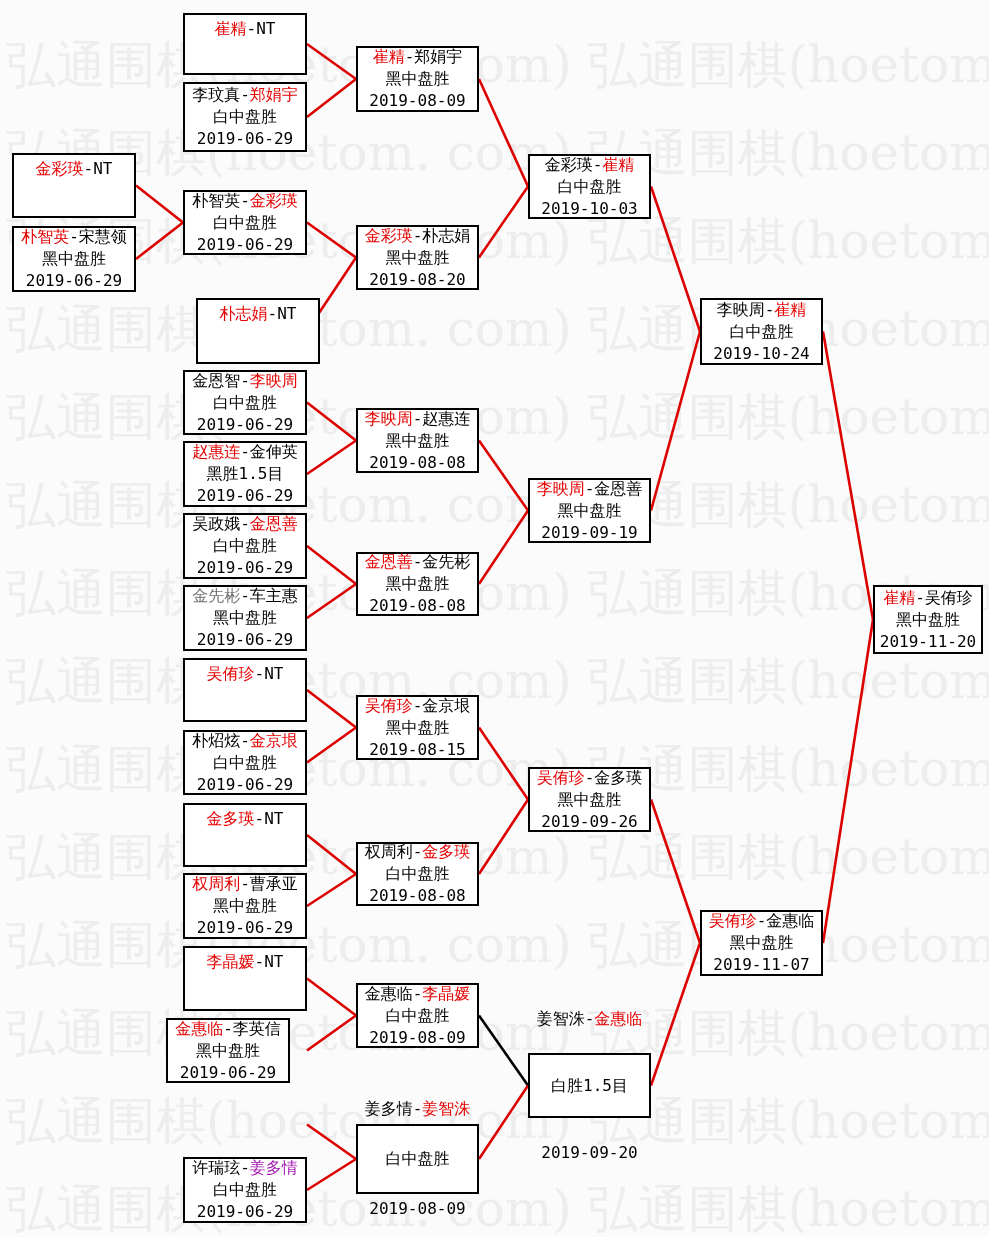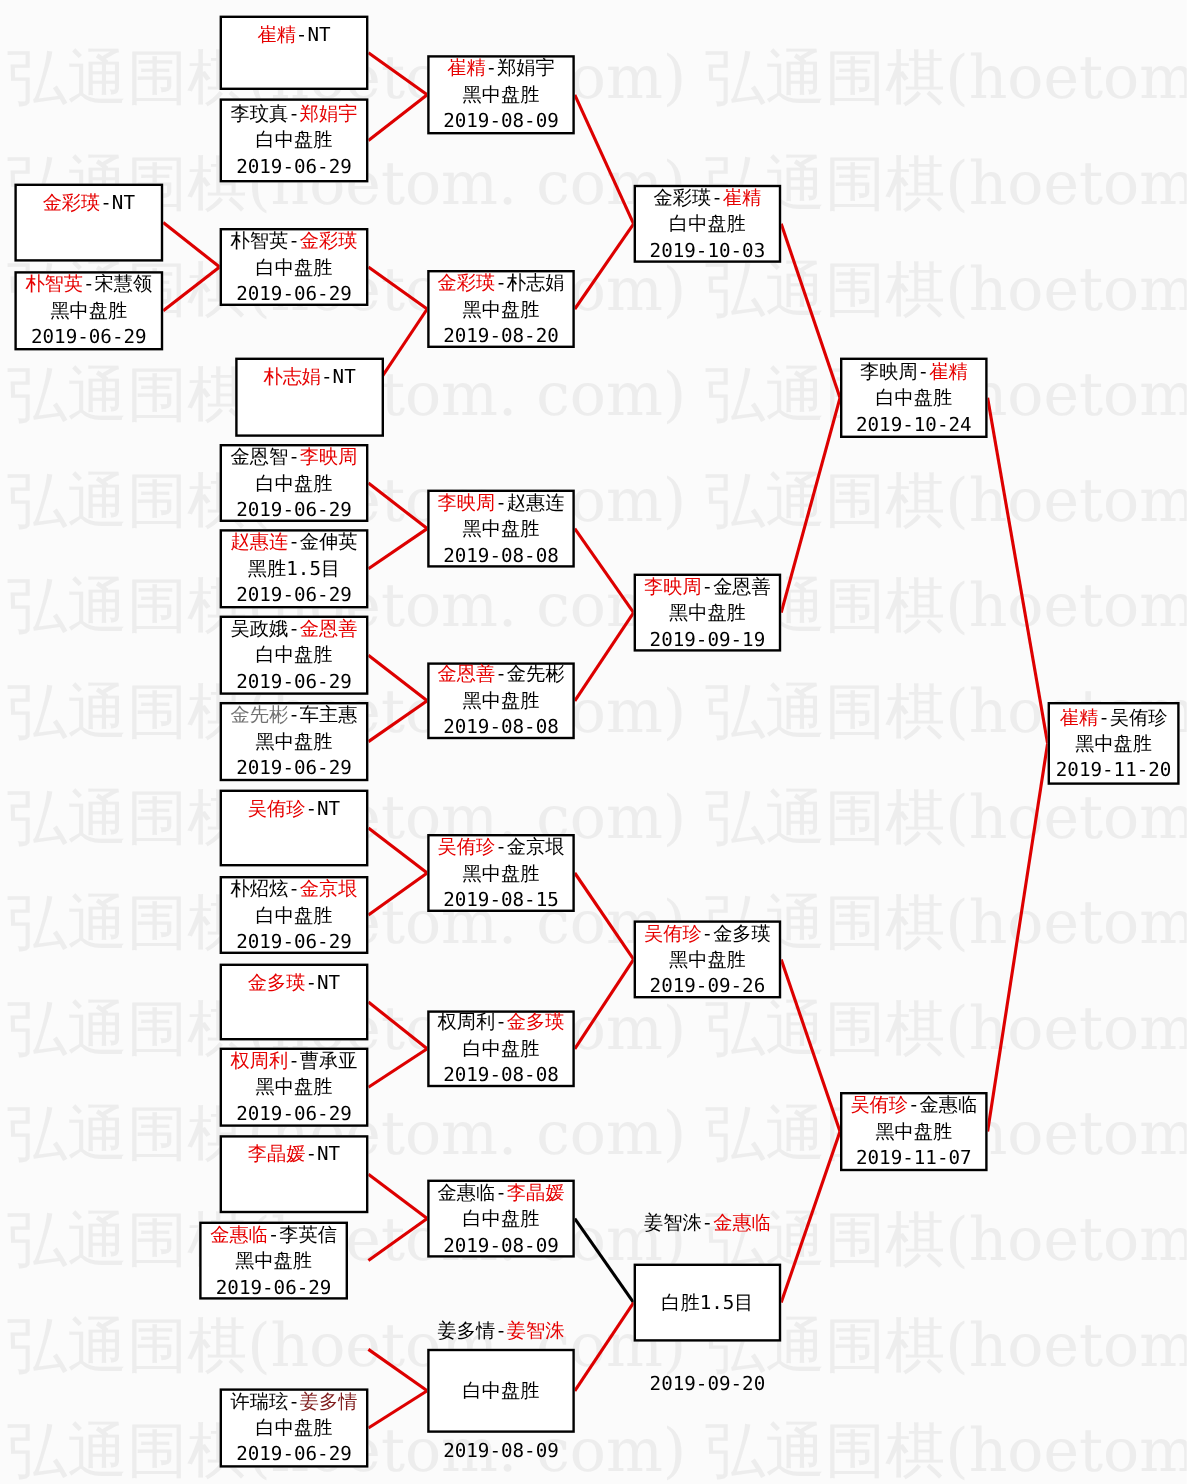--- a/index.html
+++ b/index.html
@@ -155,21 +155,21 @@
       </div>
       <div class="box bye" style="left: 183px; top: 946px; width: 124px; height: 65px; border-color: rgb(0, 0, 0); background: rgb(255, 255, 255);">
         <div class="names"><span style="color: rgb(230, 0, 0);">李晶媛</span><span>-NT</span></div>
       </div>
       <div class="box" style="left: 166px; top: 1018px; width: 124px; height: 65px; border-color: rgb(0, 0, 0); background: rgb(255, 255, 255);">
         <div class="names"><span style="color: rgb(230, 0, 0);">金惠临</span><span>-李英信</span></div>
         <div class="result">黑中盘胜</div>
         <div class="date">2019-06-29</div>
       </div>
       <div class="box" style="left: 183px; top: 1157px; width: 124px; height: 66px; border-color: rgb(0, 0, 0); background: rgb(255, 255, 255);">
-        <div class="names"><span>许瑞玹-</span><span style="color: #7f1d1d;">姜多情</span></div>
+        <div class="names"><span>许瑞玹-</span><span style="color: #a21caf;">姜多情</span></div>
         <div class="result">白中盘胜</div>
         <div class="date">2019-06-29</div>
       </div>
       <div class="box" style="left: 356px; top: 46px; width: 123px; height: 66px; border-color: rgb(0, 0, 0); background: rgb(255, 255, 255);">
         <div class="names"><span style="color: rgb(230, 0, 0);">崔精</span><span>-郑娟宇</span></div>
         <div class="result">黑中盘胜</div>
         <div class="date">2019-08-09</div>
       </div>
       <div class="box" style="left: 356px; top: 225px; width: 123px; height: 65px; border-color: rgb(0, 0, 0); background: rgb(255, 255, 255);">
         <div class="names"><span style="color: rgb(230, 0, 0);">金彩瑛</span><span>-朴志娟</span></div>

